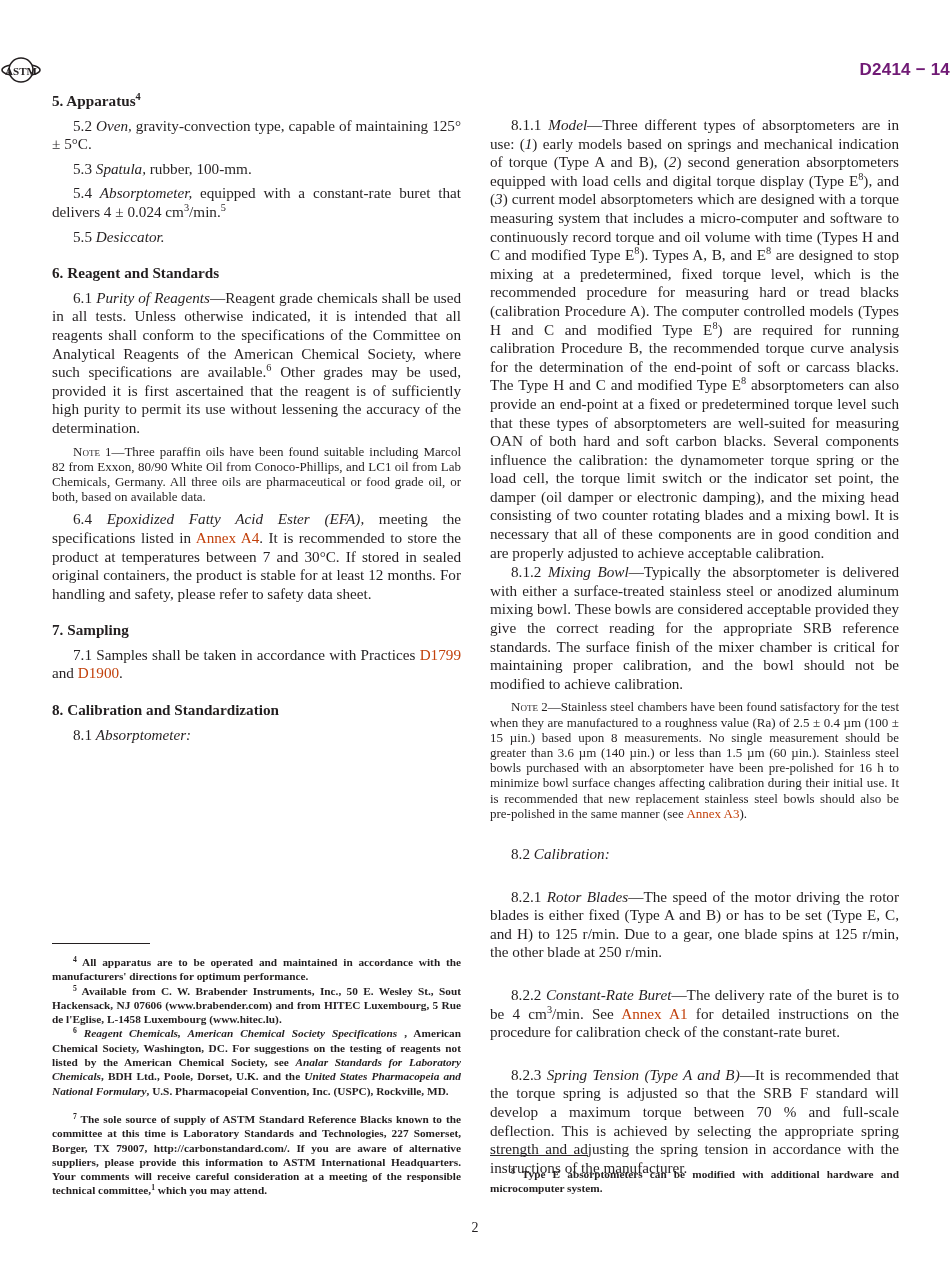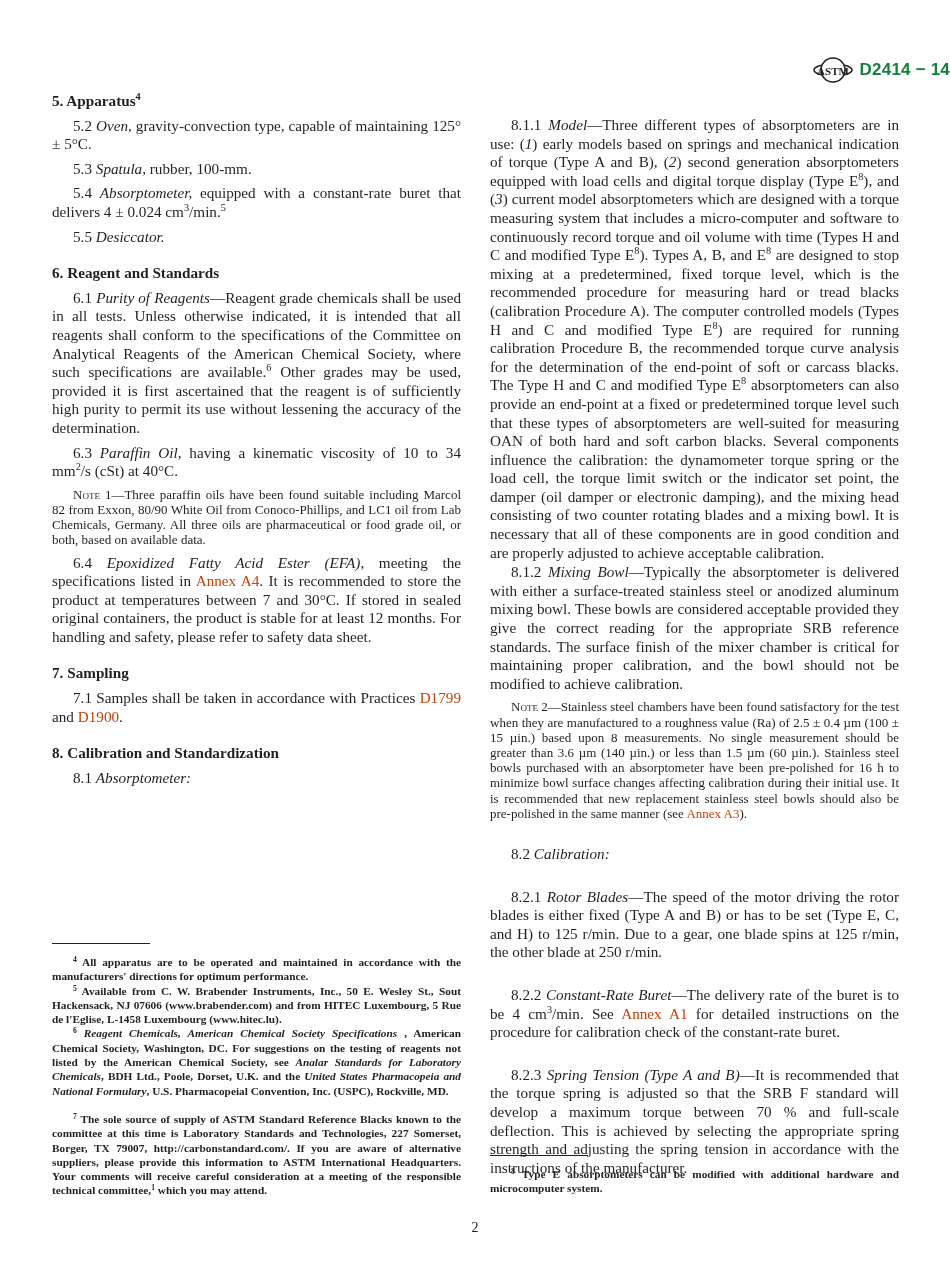--- a/index.html
+++ b/index.html
@@ -2,26 +2,26 @@
 <html><head>
 <meta charset="utf-8">
 <style>
   html, body { margin: 0; padding: 0; background: #ffffff; }
   body {
     width: 950px; height: 1272px; position: relative; overflow: hidden;
     font-family: "Liberation Serif", "DejaVu Serif", serif; color: #231f20;
   }
   .header {
     position: absolute; top: 55px; left: 0; width: 950px;
-    display: flex; justify-content: flex-end; align-items: center; gap: 6px;
+    display: flex; justify-content: space-between; align-items: center; gap: 6px;
   }
   .logo { width: 42px; height: 30px; }
   .doc-id {
     font-family: "Liberation Sans", "DejaVu Sans", sans-serif;
-    font-weight: bold; font-size: 17px; letter-spacing: 0.2px; color: #15803d;
+    font-weight: bold; font-size: 17px; letter-spacing: 0.2px; color: #701a75;
   }
   .col {
     position: absolute; top: 92px; width: 409px;
     font-size: 15.2px; line-height: 18.6px; text-align: justify;
   }
   .col-left { left: 52px; }
   .col-right { left: 490px; }
   .sec-h { font-weight: bold; margin: 0 0 6px 0; font-size: 15.2px; }
   .para { margin: 0 0 6px 0; text-indent: 21px; }
   .para.tight { margin-bottom: 1px; margin-top: 24px; }
@@ -58,21 +58,20 @@
 
 <div class="col col-left" id="left-col">
     <div class="sec-h"><span>5.  Apparatus</span><sup>4</sup></div>
     <div class="para"><span>5.2  </span><i>Oven,</i><span> gravity-convection type, capable of maintaining 125° ± 5°C.</span></div>
     <div class="para"><span>5.3  </span><i>Spatula,</i><span> rubber, 100-mm.</span></div>
     <div class="para"><span>5.4  </span><i>Absorptometer,</i><span> equipped with a constant-rate buret that delivers 4 ± 0.024 cm</span><sup>3</sup><span>/min.</span><sup>5</sup></div>
     <div class="para"><span>5.5  </span><i>Desiccator.</i></div>
     <div class="gap"></div>
     <div class="sec-h"><span>6.  Reagent and Standards</span></div>
     <div class="para"><span>6.1  </span><i>Purity of Reagents</i><span>—Reagent grade chemicals shall be used in all tests. Unless otherwise indicated, it is intended that all reagents shall conform to the specifications of the Committee on Analytical Reagents of the American Chemical Society, where such specifications are available.</span><sup>6</sup><span> Other grades may be used, provided it is first ascertained that the reagent is of sufficiently high purity to permit its use without lessening the accuracy of the determination.</span></div>
-    <div class="para"><span>6.3  </span><i>Paraffin Oil,</i><span> having a kinematic viscosity of 10 to 34 mm</span><sup>2</sup><span>/s (cSt) at 40°C.</span></div>
     <div class="note"><span class="sc">Note 1</span><span>—Three paraffin oils have been found suitable including Marcol 82 from Exxon, 80/90 White Oil from Conoco-Phillips, and LC1 oil from Lab Chemicals, Germany. All three oils are pharmaceutical or food grade oil, or both, based on available data.</span></div>
     <div class="para"><span>6.4  </span><i>Epoxidized Fatty Acid Ester (EFA),</i><span> meeting the specifications listed in </span><span class="link">Annex A4</span><span>. It is recommended to store the product at temperatures between 7 and 30°C. If stored in sealed original containers, the product is stable for at least 12 months. For handling and safety, please refer to safety data sheet.</span></div>
     <div class="gap"></div>
     <div class="sec-h"><span>7.  Sampling</span></div>
     <div class="para"><span>7.1  Samples shall be taken in accordance with Practices </span><span class="link">D1799</span><span> and </span><span class="link">D1900</span><span>.</span></div>
     <div class="gap"></div>
     <div class="sec-h"><span>8.  Calibration and Standardization</span></div>
     <div class="para"><span>8.1  </span><i>Absorptometer:</i></div>
   </div>
 <div class="footnotes" style="left:52px; top:943px;">

